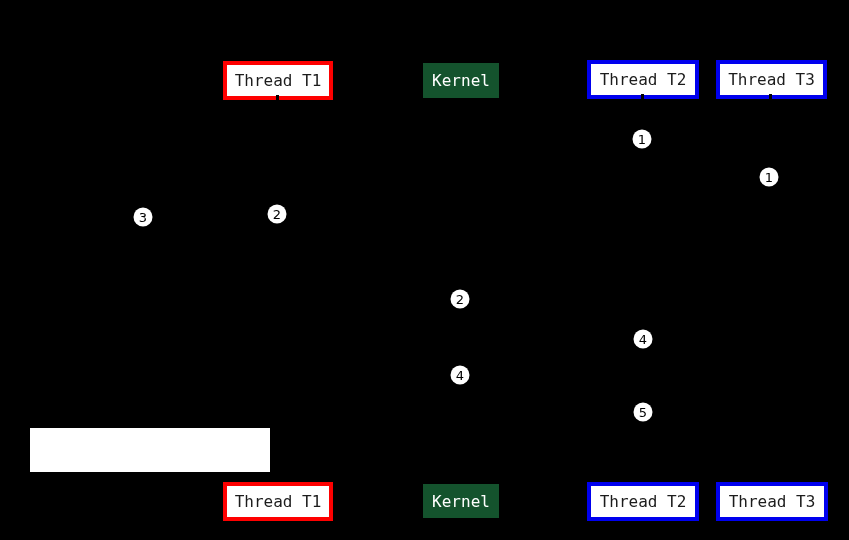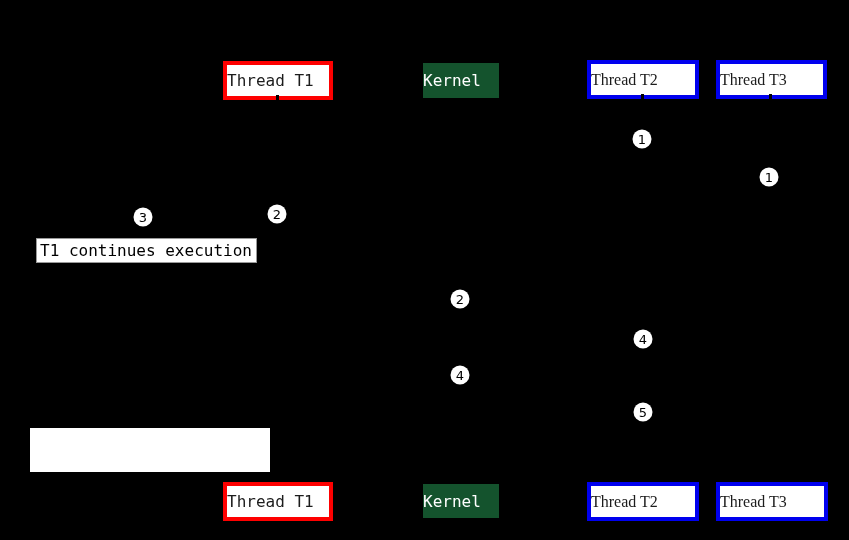--- a/index.html
+++ b/index.html
@@ -12,25 +12,25 @@
     font-family: "DejaVu Sans Mono", "Liberation Mono", monospace;
   }
   .box {
     position: absolute;
     box-sizing: border-box;
     background: #ffffff;
     color: #1c1c1c;
     font-size: 16px;
     display: flex;
     align-items: center;
-    justify-content: flex-start;
+    justify-content: center;
     white-space: nowrap;
   }
   .red-box    { border: 4px solid #fe0000; }
-  .blue-box   { border: 4px solid #0000ee; font-family: Liberation Serif, serif; }
+  .blue-box   { border: 4px solid #0000ee; }
   .kernel-box { background: #14532d; color: #ffffff; border: none; }
 
   
   .p-t1-top { left: 223px; top: 61px; width: 110px; height: 39px; }
   .p-k-top  { left: 423px; top: 63px; width: 76px;  height: 35px; }
   .p-t2-top { left: 587px; top: 60px; width: 112px; height: 39px; }
   .p-t3-top { left: 716px; top: 60px; width: 111px; height: 39px; }
   
   .p-t1-bot { left: 223px; top: 482px; width: 110px; height: 39px; }
   .p-k-bot  { left: 423px; top: 484px; width: 76px;  height: 34px; }
@@ -111,23 +111,20 @@
 
   <div class="marker" style="left: 642px; top: 139px;">1</div>
   <div class="marker" style="left: 769px; top: 177px;">1</div>
   <div class="marker" style="left: 277px; top: 214px;">2</div>
   <div class="marker" style="left: 143px; top: 217px;">3</div>
   <div class="marker" style="left: 460px; top: 299px;">2</div>
   <div class="marker" style="left: 643px; top: 339px;">4</div>
   <div class="marker" style="left: 460px; top: 375px;">4</div>
   <div class="marker" style="left: 643px; top: 412px;">5</div>
 
-  <div class="annotation">
-    <span>T1 continues execution</span>
-  </div>
 
   <div class="blank-box"></div>
 
   <div class="box red-box p-t1-bot">
     <span>Thread T1</span>
   </div>
   <div class="box kernel-box p-k-bot">
     <span>Kernel</span>
   </div>
   <div class="box blue-box p-t2-bot">

